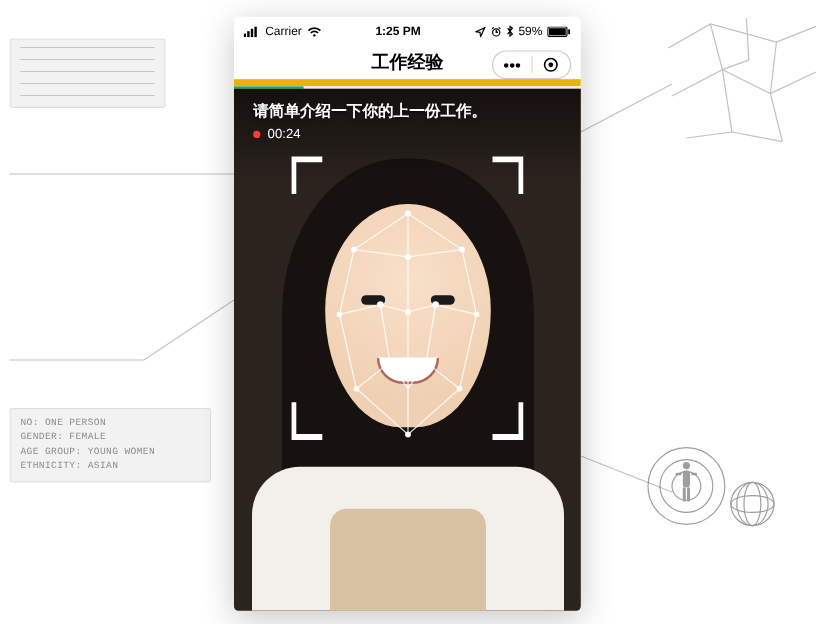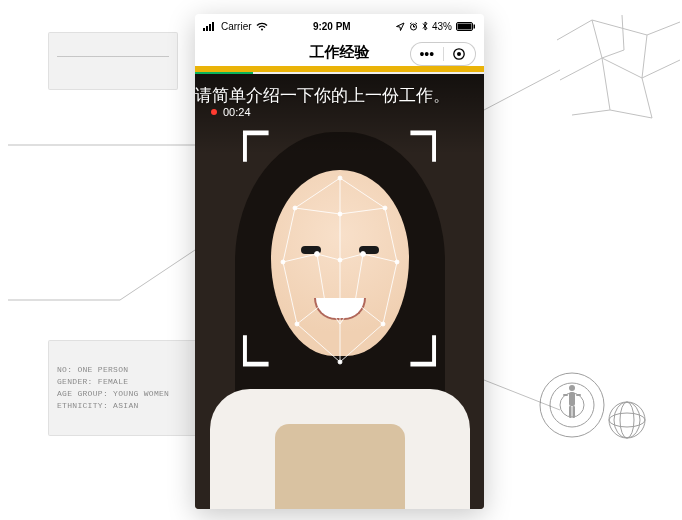--- a/index.html
+++ b/index.html
@@ -18,27 +18,26 @@
     width: 130px; height: 110px;
     opacity: 0.4;
   }
   
   .left-block {
     position: absolute;
     left: 8px;
     background: rgba(0,0,0,0.05);
     border: 1px solid rgba(0,0,0,0.08);
     border-radius: 2px;
-    padding: 23px 8px;
+    padding: 6px 8px;
     font-size: 8px;
     line-height: 1.5;
     color: rgba(0,0,0,0.45);
     font-family: "Courier New", monospace;
     letter-spacing: 0.3px;
-    margin-left: 40px;
   }
   .left-block.top { top: 32px; width: 130px; height: 58px; }
   .left-block.bottom { top: 340px; width: 168px; }
   .connector {
     position: absolute;
     stroke: rgba(0,0,0,0.25);
     stroke-width: 1;
     fill: none;
   }
   
@@ -179,24 +178,24 @@
     border-radius: 14px 14px 0 0;
   }
   
   .shade-top {
     position: absolute;
     left: 0; right: 0; top: 0; height: 80px;
     background: linear-gradient(to bottom, rgba(0,0,0,0.55), rgba(0,0,0,0));
   }
   .prompt {
     position: absolute;
-    top: 10px; left: 0;
+    top: 10px; left: 16px;
     color: #fff;
-    font-size: 17px;
-    font-weight: 400;
+    font-size: 13px;
+    font-weight: 700;
     text-shadow: 0 1px 2px rgba(0,0,0,0.5);
   }
   .rec-row {
     position: absolute;
     top: 32px; left: 16px;
     display: flex; align-items: center; gap: 6px;
     color: #fff;
     font-size: 11px;
   }
   .rec-dot {
@@ -287,34 +286,34 @@
         </svg>
       <span>Carrier</span>
       <svg width="12" height="9" viewBox="0 0 12 9">
           <g fill="none" stroke="#000" stroke-width="1.4">
             <path d="M1 3.5 A7 7 0 0 1 11 3.5"></path>
             <path d="M3 5.5 A4 4 0 0 1 9 5.5"></path>
           </g>
           <circle cx="6" cy="7.5" r="1" fill="#000"></circle>
         </svg>
     </div>
-    <div style="font-weight:600;">9:20 PM</div>
+    <div style="font-weight:600;">1:25 PM</div>
     <div class="status-right">
       <svg width="9" height="9" viewBox="0 0 9 9">
           <path fill="none" stroke="#000" stroke-width="1" d="M0.5 4.5 L8 1 L4.5 8.5 L4 5 Z"></path>
         </svg>
       <svg width="9" height="9" viewBox="0 0 9 9">
           <circle cx="4.5" cy="5" r="3" fill="none" stroke="#000"></circle>
           <path stroke="#000" d="M4.5 3 V5 H6"></path>
           <path stroke="#000" d="M1 2 L2.5 0.8 M8 2 L6.5 0.8"></path>
         </svg>
       <svg width="6" height="10" viewBox="0 0 6 10">
           <path fill="none" stroke="#000" stroke-width="1" d="M1 2.5 L5 7.5 L3 9 V1 L5 2.5 L1 7.5"></path>
         </svg>
-      <span>43%</span>
+      <span>59%</span>
       <svg width="20" height="9" viewBox="0 0 20 9">
           <rect x="0.5" y="0.5" width="16" height="8" rx="1.5" fill="none" stroke="#000"></rect>
           <rect x="1.5" y="1.5" width="14" height="6" fill="#000"></rect>
           <rect x="17.5" y="2.5" width="1.5" height="4" fill="#000"></rect>
         </svg>
     </div>
   </div>
 
   <div class="nav-bar">
     <div class="nav-title">工作经验</div>

